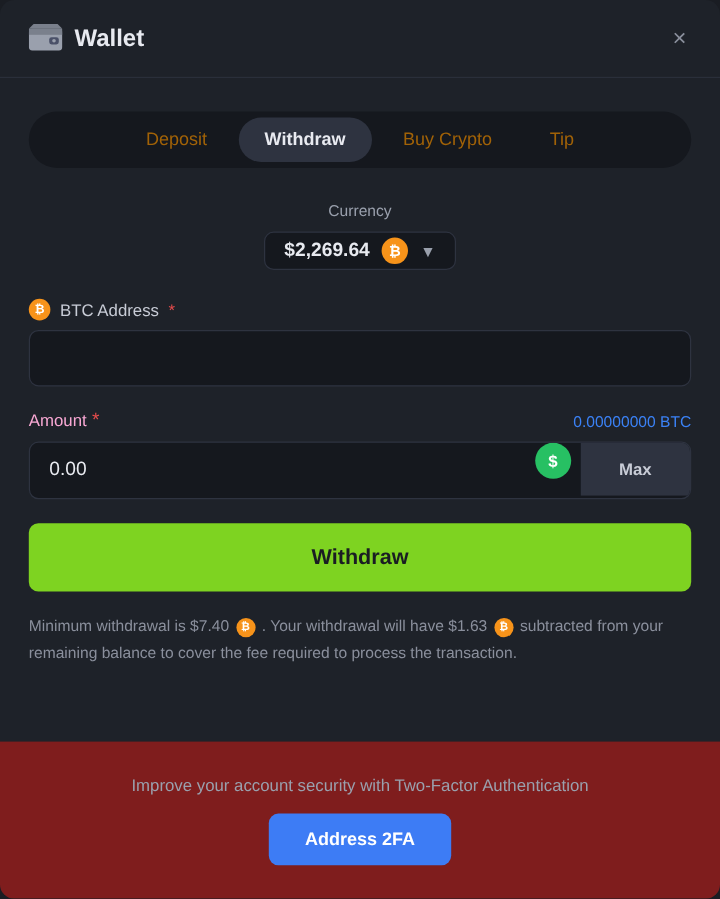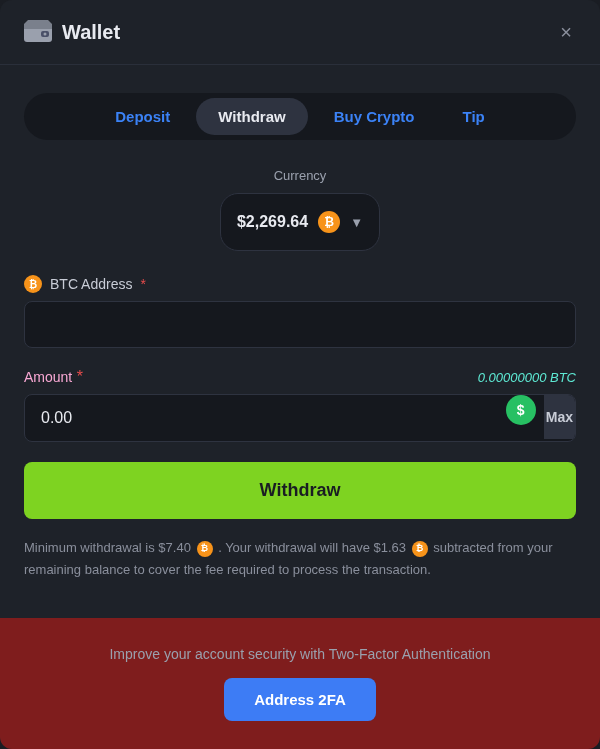--- a/index.html
+++ b/index.html
@@ -71,23 +71,23 @@
       background: #15181e;
       border-radius: 50px;
       padding: 5px;
     }
 
     .tab {
       padding: 10px 22px;
       border-radius: 50px;
       border: none;
       background: transparent;
-      color: #3b82f6;
+      color: #a16207;
       font-size: 15px;
-      font-weight: 700;
+      font-weight: 400;
       cursor: pointer;
       transition: all 0.2s;
     }
 
     .tab.active {
       background: #2e3340;
       color: #e8eaf0;
       font-weight: 600;
     }
 
@@ -101,22 +101,22 @@
       font-size: 13px;
       margin-bottom: 10px;
     }
 
     .currency-selector {
       display: inline-flex;
       align-items: center;
       gap: 10px;
       background: #15181e;
       border: 1px solid #2e3340;
-      border-radius: 18px;
-      padding: 17px 16px;
+      border-radius: 8px;
+      padding: 4px 16px;
       cursor: pointer;
       color: #e8eaf0;
       font-size: 16px;
       font-weight: 600;
     }
 
     .btc-icon {
       width: 22px;
       height: 22px;
       background: #f7931a;
@@ -176,23 +176,22 @@
       margin-bottom: 8px;
     }
 
     .amount-label {
       color: #f9a8d4;
       font-size: 14px;
       font-weight: 500;
     }
 
     .btc-balance {
-      color: #5eead4;
+      color: #3b82f6;
       font-size: 13px;
-      font-style: italic;
     }
 
     .amount-input-wrapper {
       display: flex;
       align-items: flex-start;
       background: #15181e;
       border: 1px solid #2e3340;
       border-radius: 8px;
       overflow: hidden;
     }
@@ -220,21 +219,21 @@
       font-size: 14px;
       font-weight: bold;
       margin: 0 8px;
       flex-shrink: 0;
     }
 
     .max-btn {
       background: #2e3340;
       border: none;
       color: #c8ccd6;
-      padding: 14px 2px;
+      padding: 14px 32px;
       font-size: 14px;
       font-weight: 600;
       cursor: pointer;
     }
 
     .withdraw-btn {
       width: 100%;
       background: #7ed321;
       border: none;
       border-radius: 8px;

